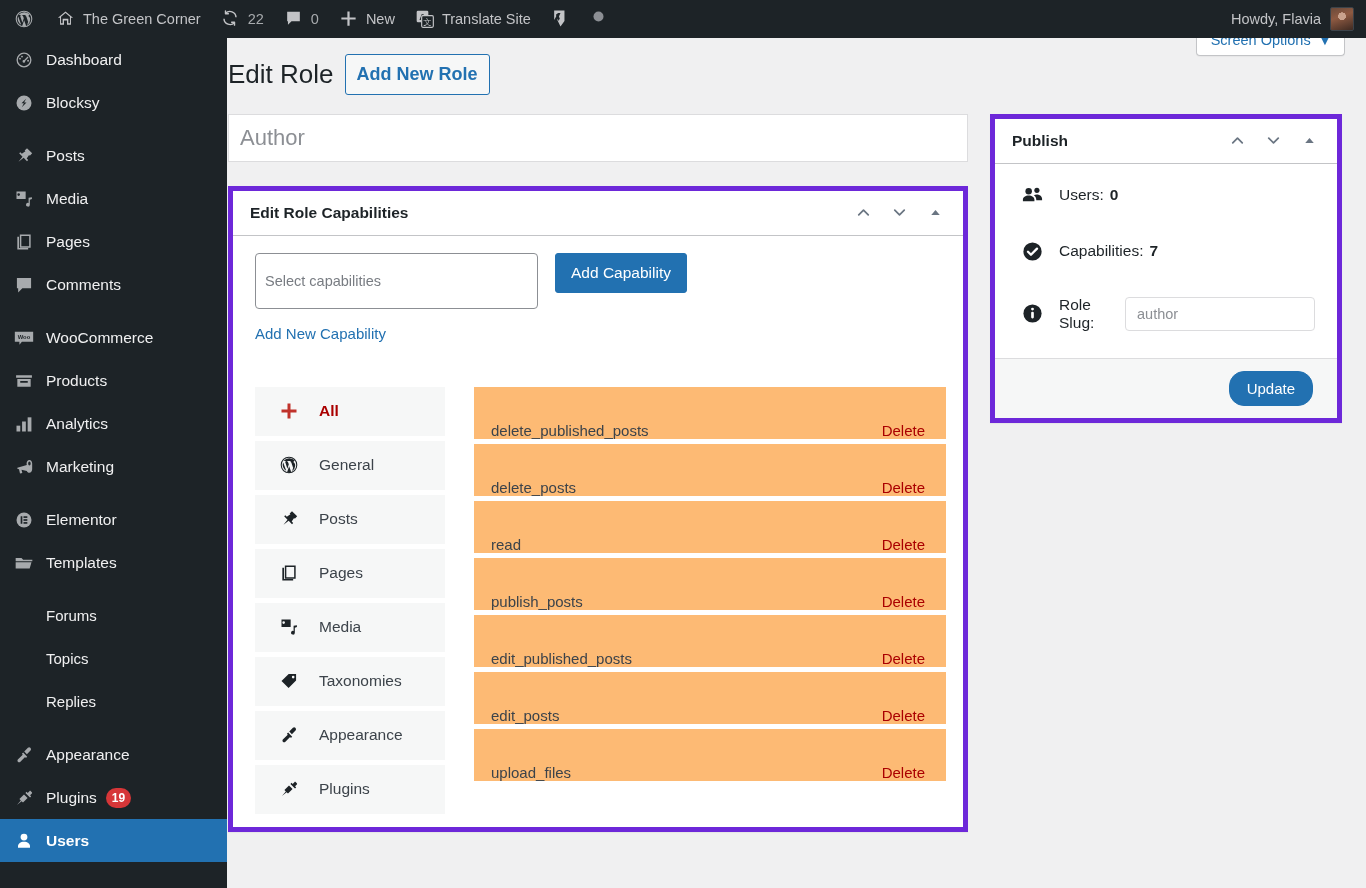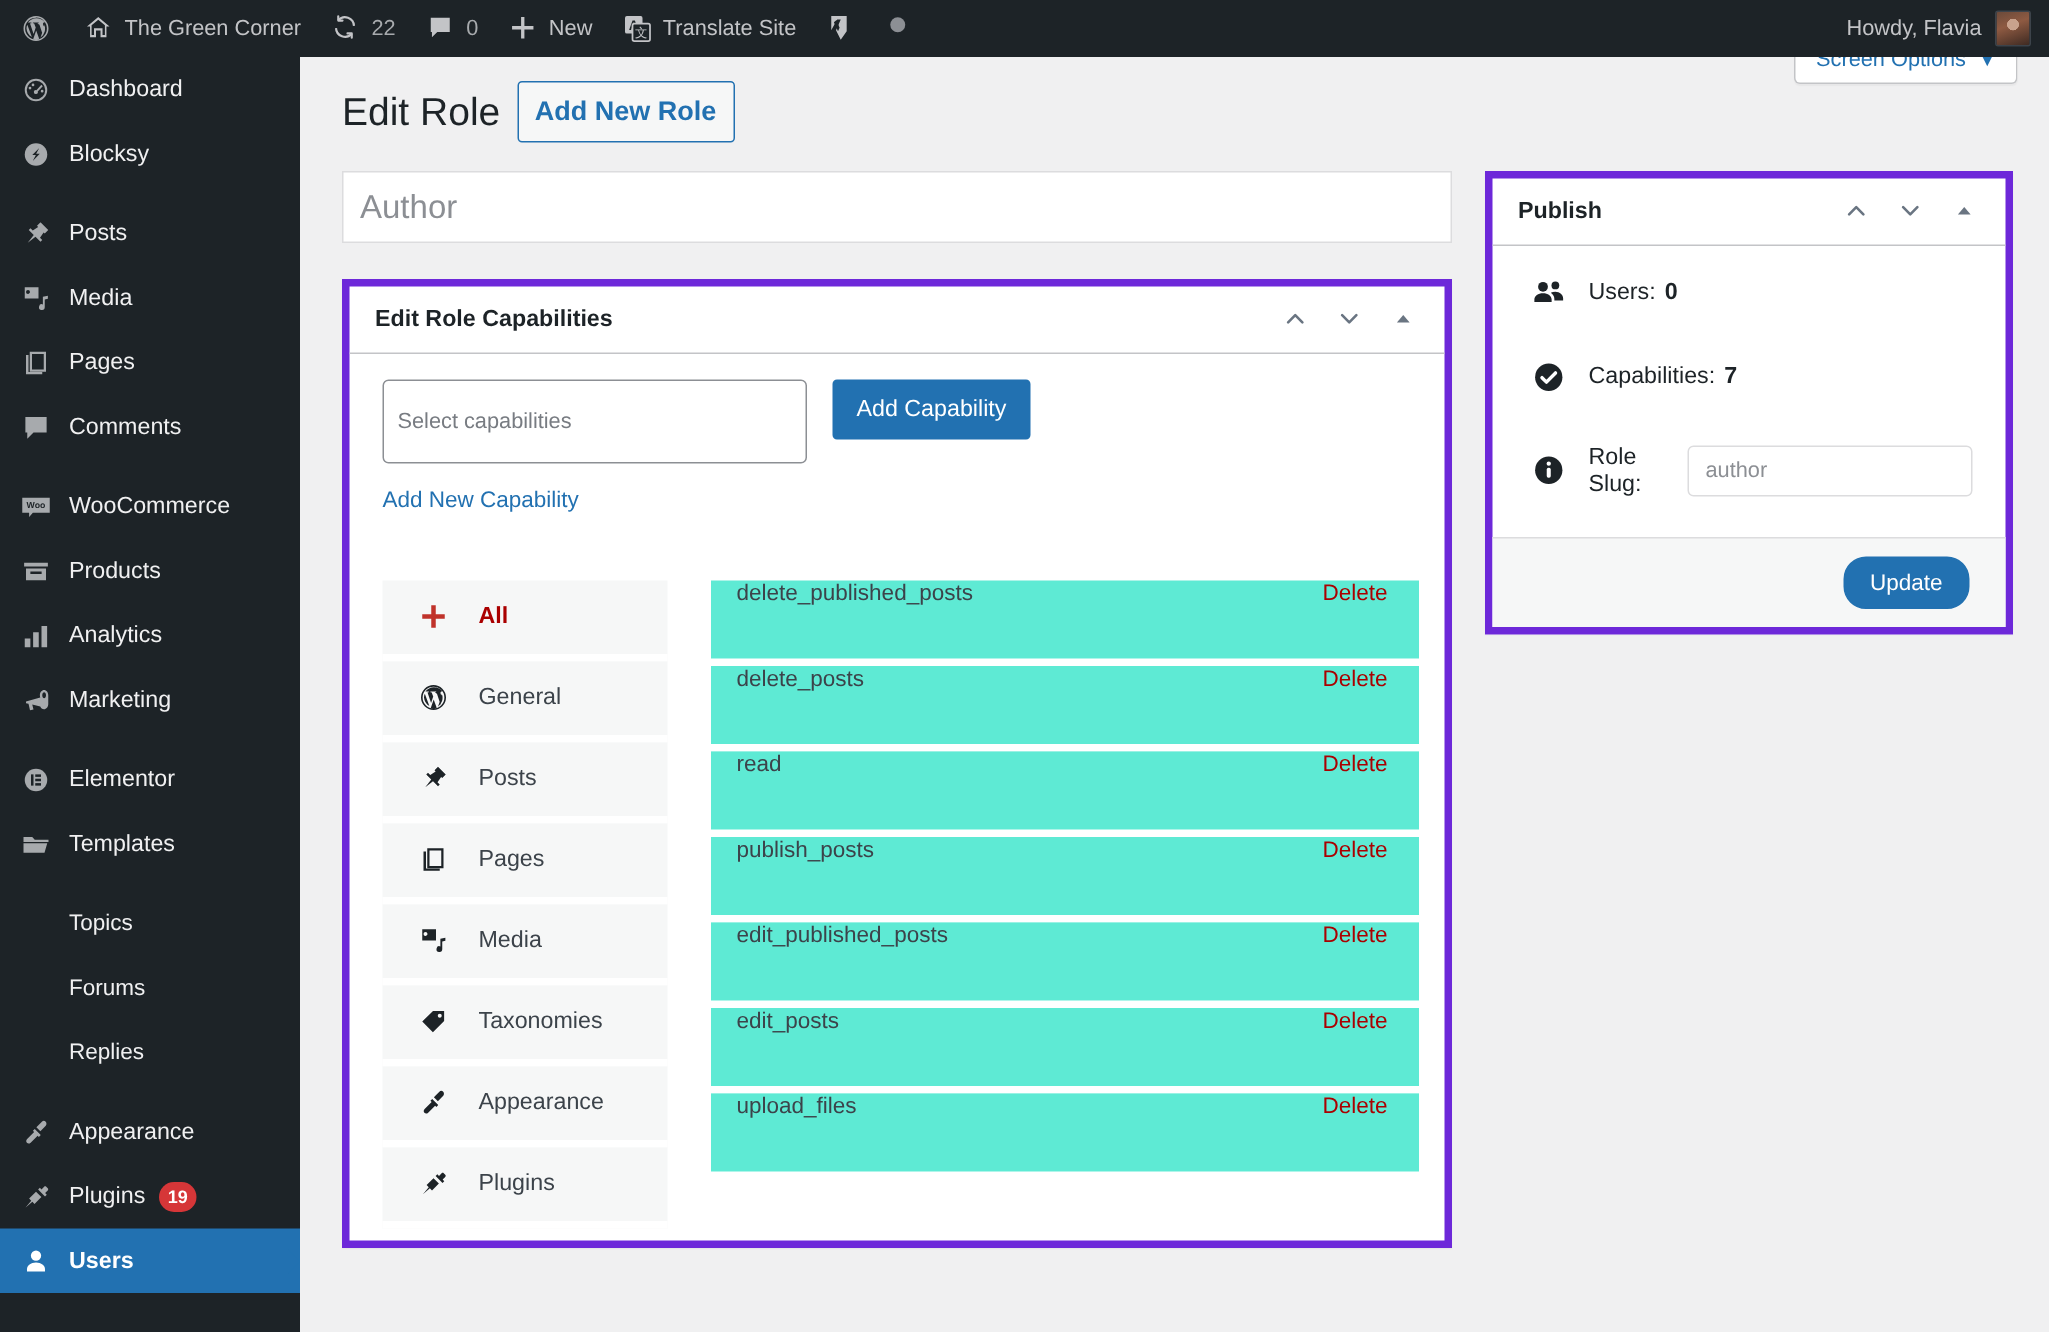--- a/index.html
+++ b/index.html
@@ -37,21 +37,21 @@
       linear-gradient(160deg, #6b4a3a 0%, #8e5a42 40%, #3e2a22 100%);
     border: 1px solid #3c434a;
     flex: none;
   }
   .ab-icon { width: 20px; height: 20px; display: block; flex: none; }
   .ab-count { color: #a7aaad; }
 
   
   #sidebar {
     position: absolute; top: 38px; left: 0;
-    width: 200px; height: 850px;
+    width: 227px; height: 850px;
     background: #1d2327;
     z-index: 40;
   }
   .menu-item {
     position: relative;
     display: flex; align-items: center;
     height: 43px; padding-left: 11px;
     color: #f0f0f1;
     font-size: 15.5px;
   }
@@ -187,23 +187,23 @@
   .group-item .g-ico {
     width: 24px; flex: none; margin-right: 18px;
     display: flex; align-items: center; justify-content: center;
     color: #1d2327;
   }
   .group-item.active { color: #a00; font-weight: 700; }
   .group-item.active .g-ico { color: #c0332b; }
 
   .cap-list { flex: 1; }
   .cap-row {
-    display: flex; align-items: flex-start;
+    display: flex; align-items: flex-end;
     height: 57px; padding: 0 21px 0 17px;
-    background: #5eead4;
+    background: #fdba74;
     border-bottom: 5px solid #fff;
     font-size: 15px; color: #3c434a; gap: 32px;
   }
   .cap-row .cap-del {
     margin-left: auto; color: #a00; font-size: 15px; cursor: pointer;
   }
 
   
   .publish-box { margin-top: 0; }
   .publish-inside { padding: 20px 22px 12px 25px; }
@@ -449,24 +449,24 @@
       <svg viewBox="0 0 24 24" width="20" height="20" fill="#a7aaad">
         <path d="M2 6h7l2 2.2h11V10H2V6zM2 11h19l-2.2 7.5H2V11z"></path>
       </svg>
     </span>
     <span>Templates</span>
   </div>
 
   <div class="menu-sep"></div>
 
   <div class="menu-item sub">
+    <span>Forums</span>
+  </div>
+  <div class="menu-item sub">
     <span>Topics</span>
-  </div>
-  <div class="menu-item sub">
-    <span>Forums</span>
   </div>
   <div class="menu-item sub">
     <span>Replies</span>
   </div>
 
   <div class="menu-sep"></div>
 
   <div class="menu-item">
     <span class="m-ico">
       <svg viewBox="0 0 24 24" width="20" height="20" fill="#a7aaad">

